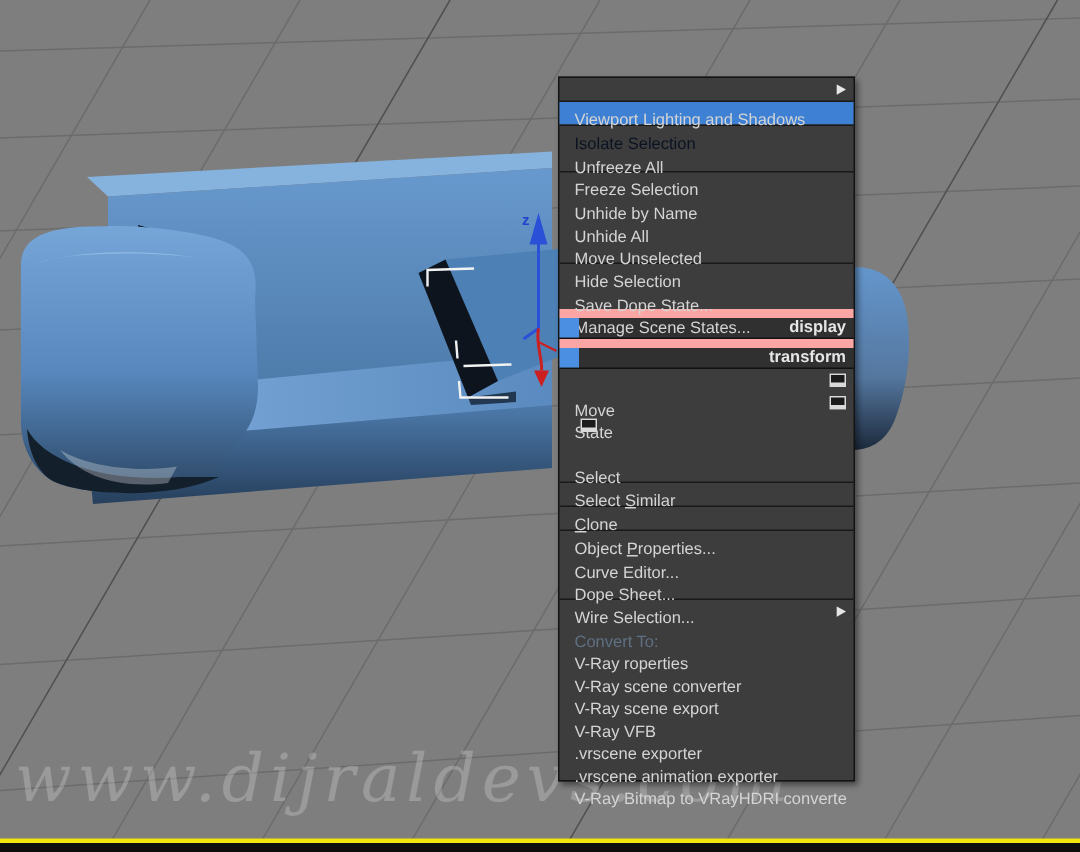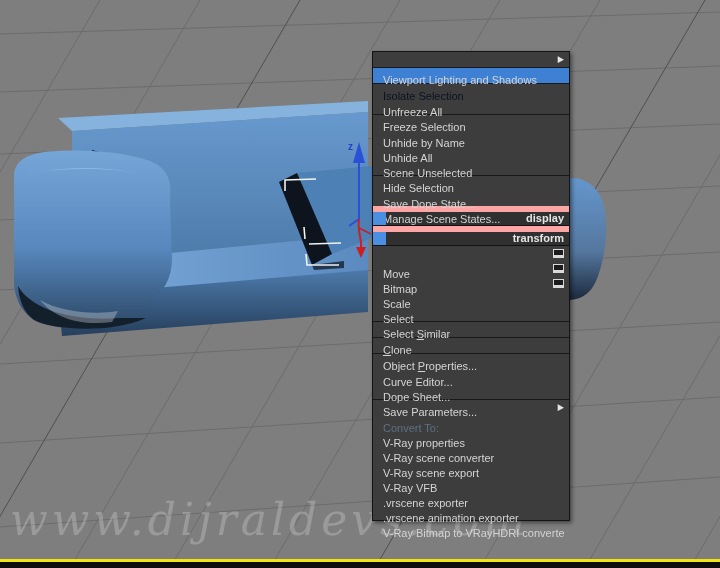--- a/index.html
+++ b/index.html
@@ -152,21 +152,21 @@
         <span class="label">Freeze Selection</span>
       </div>
       <div class="menu-sep"></div>
       <div class="menu-row">
         <span class="label">Unhide by Name</span>
       </div>
       <div class="menu-row">
         <span class="label">Unhide All</span>
       </div>
       <div class="menu-row">
-        <span class="label">Scene Unselected</span>
+        <span class="label">Move Unselected</span>
       </div>
       <div class="menu-row">
         <span class="label">Hide Selection</span>
       </div>
       <div class="menu-sep"></div>
       <div class="menu-row">
         <span class="label">Save Dope State...</span>
       </div>
       <div class="menu-row">
         <span class="label">Manage Scene States...</span>
@@ -177,25 +177,24 @@
       </div>
       <div class="menu-header">
         <span class="quad-square"></span>
         <span class="header-label">transform</span>
       </div>
       <div class="menu-row">
         <span class="label">Move</span>
         <span class="settings-box"></span>
       </div>
       <div class="menu-row">
-        <span class="label">Bitmap</span>
+        <span class="label">State</span>
         <span class="settings-box"></span>
       </div>
       <div class="menu-row">
-        <span class="label">Scale</span>
         <span class="settings-box"></span>
       </div>
       <div class="menu-row">
         <span class="label">Select</span>
       </div>
       <div class="menu-row">
         <span class="label">Select <u>S</u>imilar</span>
       </div>
       <div class="menu-sep"></div>
       <div class="menu-row">
@@ -206,29 +205,29 @@
         <span class="label">Object <u>P</u>roperties...</span>
       </div>
       <div class="menu-sep"></div>
       <div class="menu-row">
         <span class="label">Curve Editor...</span>
       </div>
       <div class="menu-row">
         <span class="label">Dope Sheet...</span>
       </div>
       <div class="menu-row">
-        <span class="label">Save Parameters...</span>
+        <span class="label">Wire Selection...</span>
       </div>
       <div class="menu-sep"></div>
       <div class="menu-row dis">
         <span class="label">Convert To:</span>
         <span class="arrow">▶</span>
       </div>
       <div class="menu-row">
-        <span class="label">V-Ray properties</span>
+        <span class="label">V-Ray roperties</span>
       </div>
       <div class="menu-row">
         <span class="label">V-Ray scene converter</span>
       </div>
       <div class="menu-row">
         <span class="label">V-Ray scene export</span>
       </div>
       <div class="menu-row">
         <span class="label">V-Ray VFB</span>
       </div>

